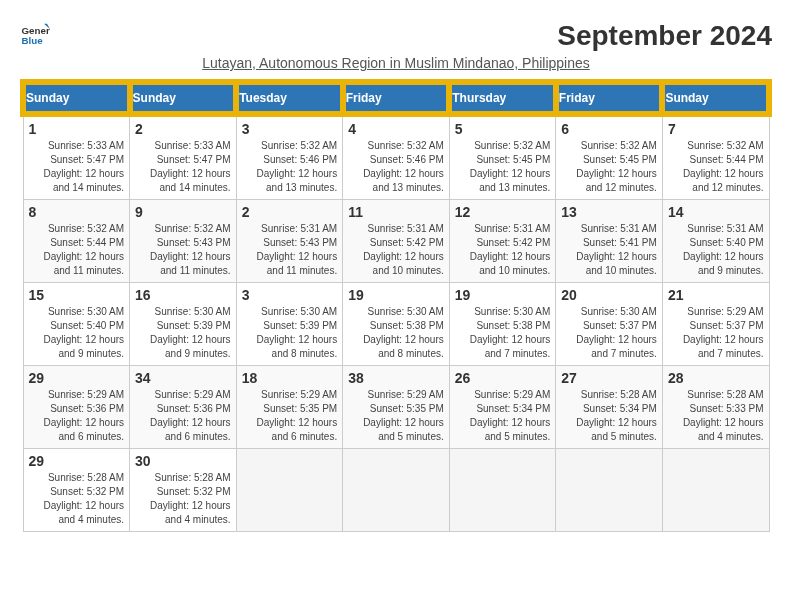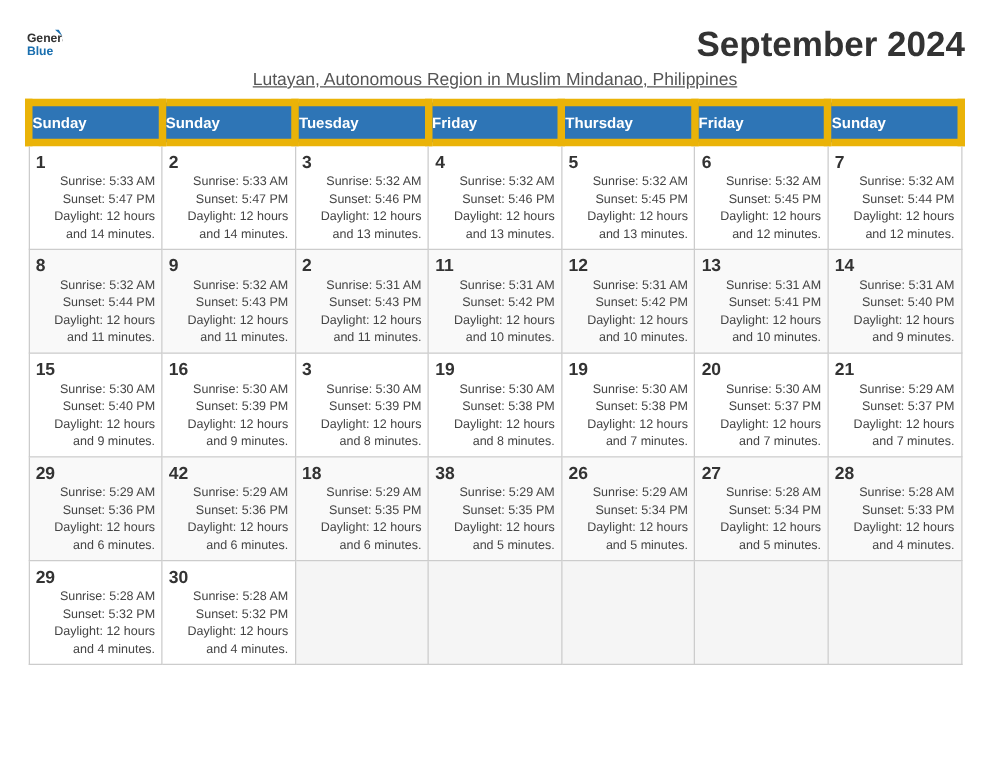--- a/index.html
+++ b/index.html
@@ -202,21 +202,21 @@
           <div class="day-number">21</div>
           <div class="day-info">Sunrise: 5:29 AM<br>Sunset: 5:37 PM<br>Daylight: 12 hours and 7 minutes.</div>
         </td>
       </tr>
       <tr>
         <td>
           <div class="day-number">29</div>
           <div class="day-info">Sunrise: 5:29 AM<br>Sunset: 5:36 PM<br>Daylight: 12 hours and 6 minutes.</div>
         </td>
         <td>
-          <div class="day-number">42</div>
+          <div class="day-number">34</div>
           <div class="day-info">Sunrise: 5:29 AM<br>Sunset: 5:36 PM<br>Daylight: 12 hours and 6 minutes.</div>
         </td>
         <td>
           <div class="day-number">18</div>
           <div class="day-info">Sunrise: 5:29 AM<br>Sunset: 5:35 PM<br>Daylight: 12 hours and 6 minutes.</div>
         </td>
         <td>
           <div class="day-number">38</div>
           <div class="day-info">Sunrise: 5:29 AM<br>Sunset: 5:35 PM<br>Daylight: 12 hours and 5 minutes.</div>
         </td>

